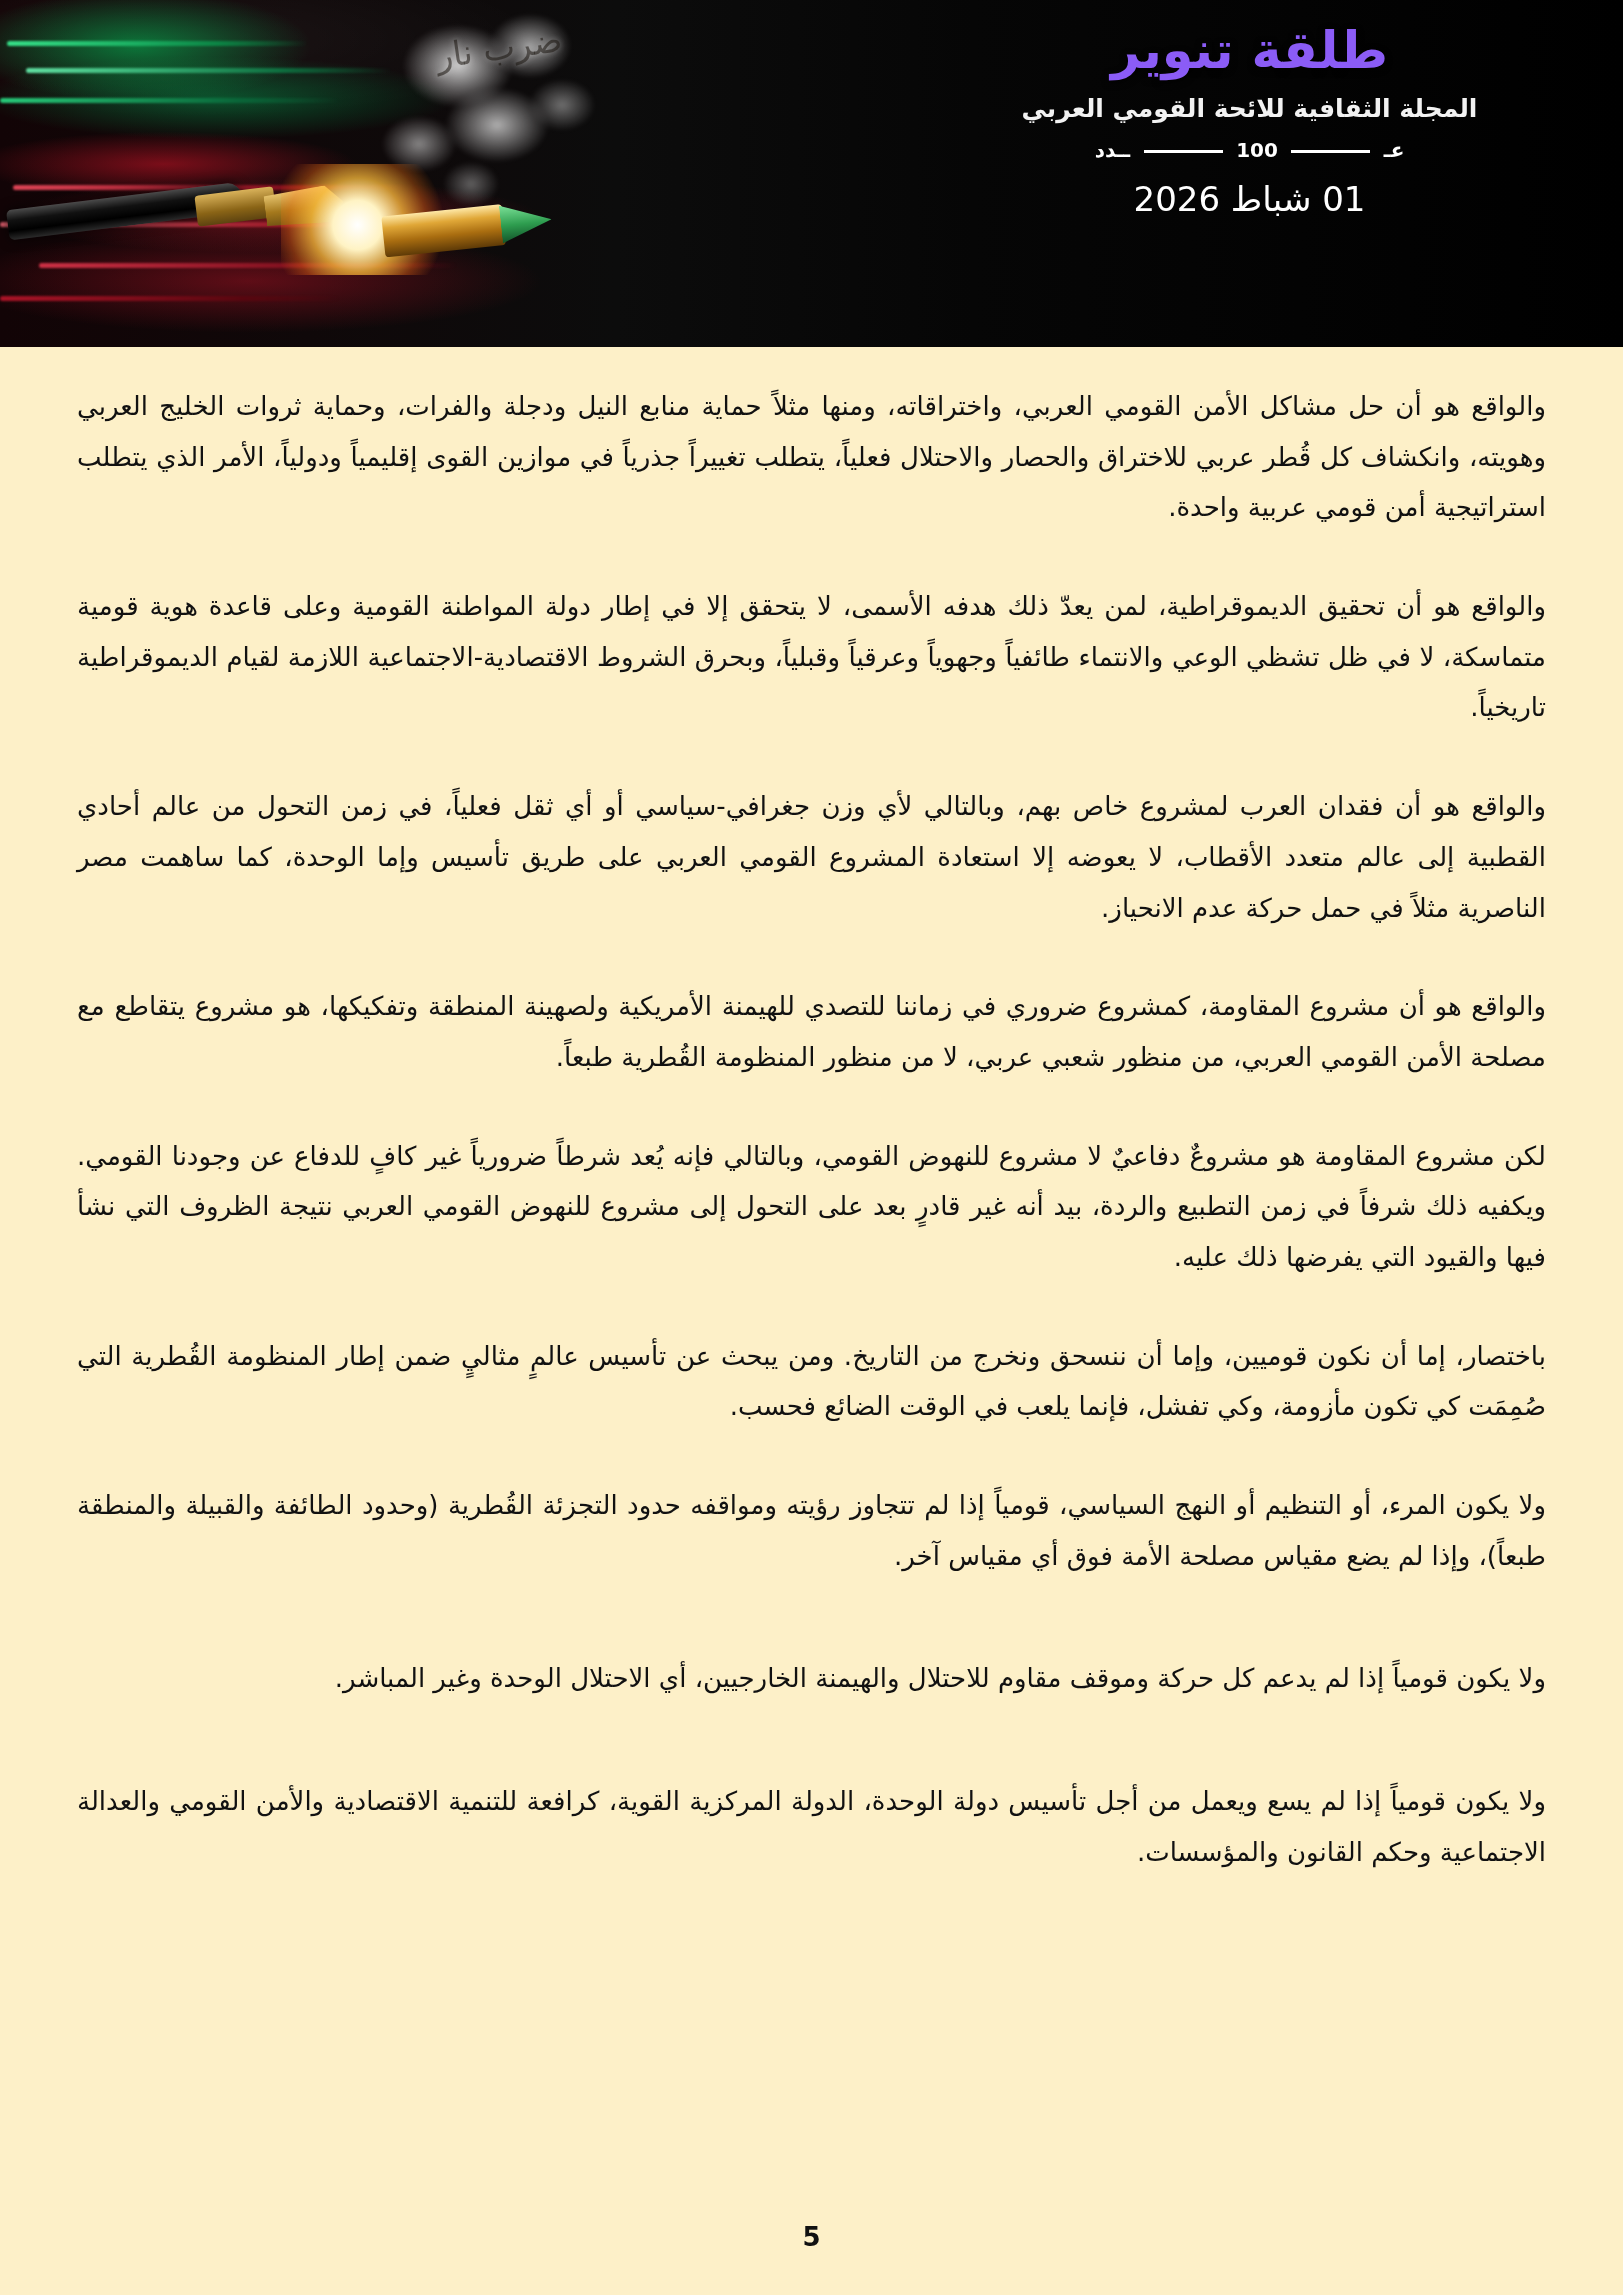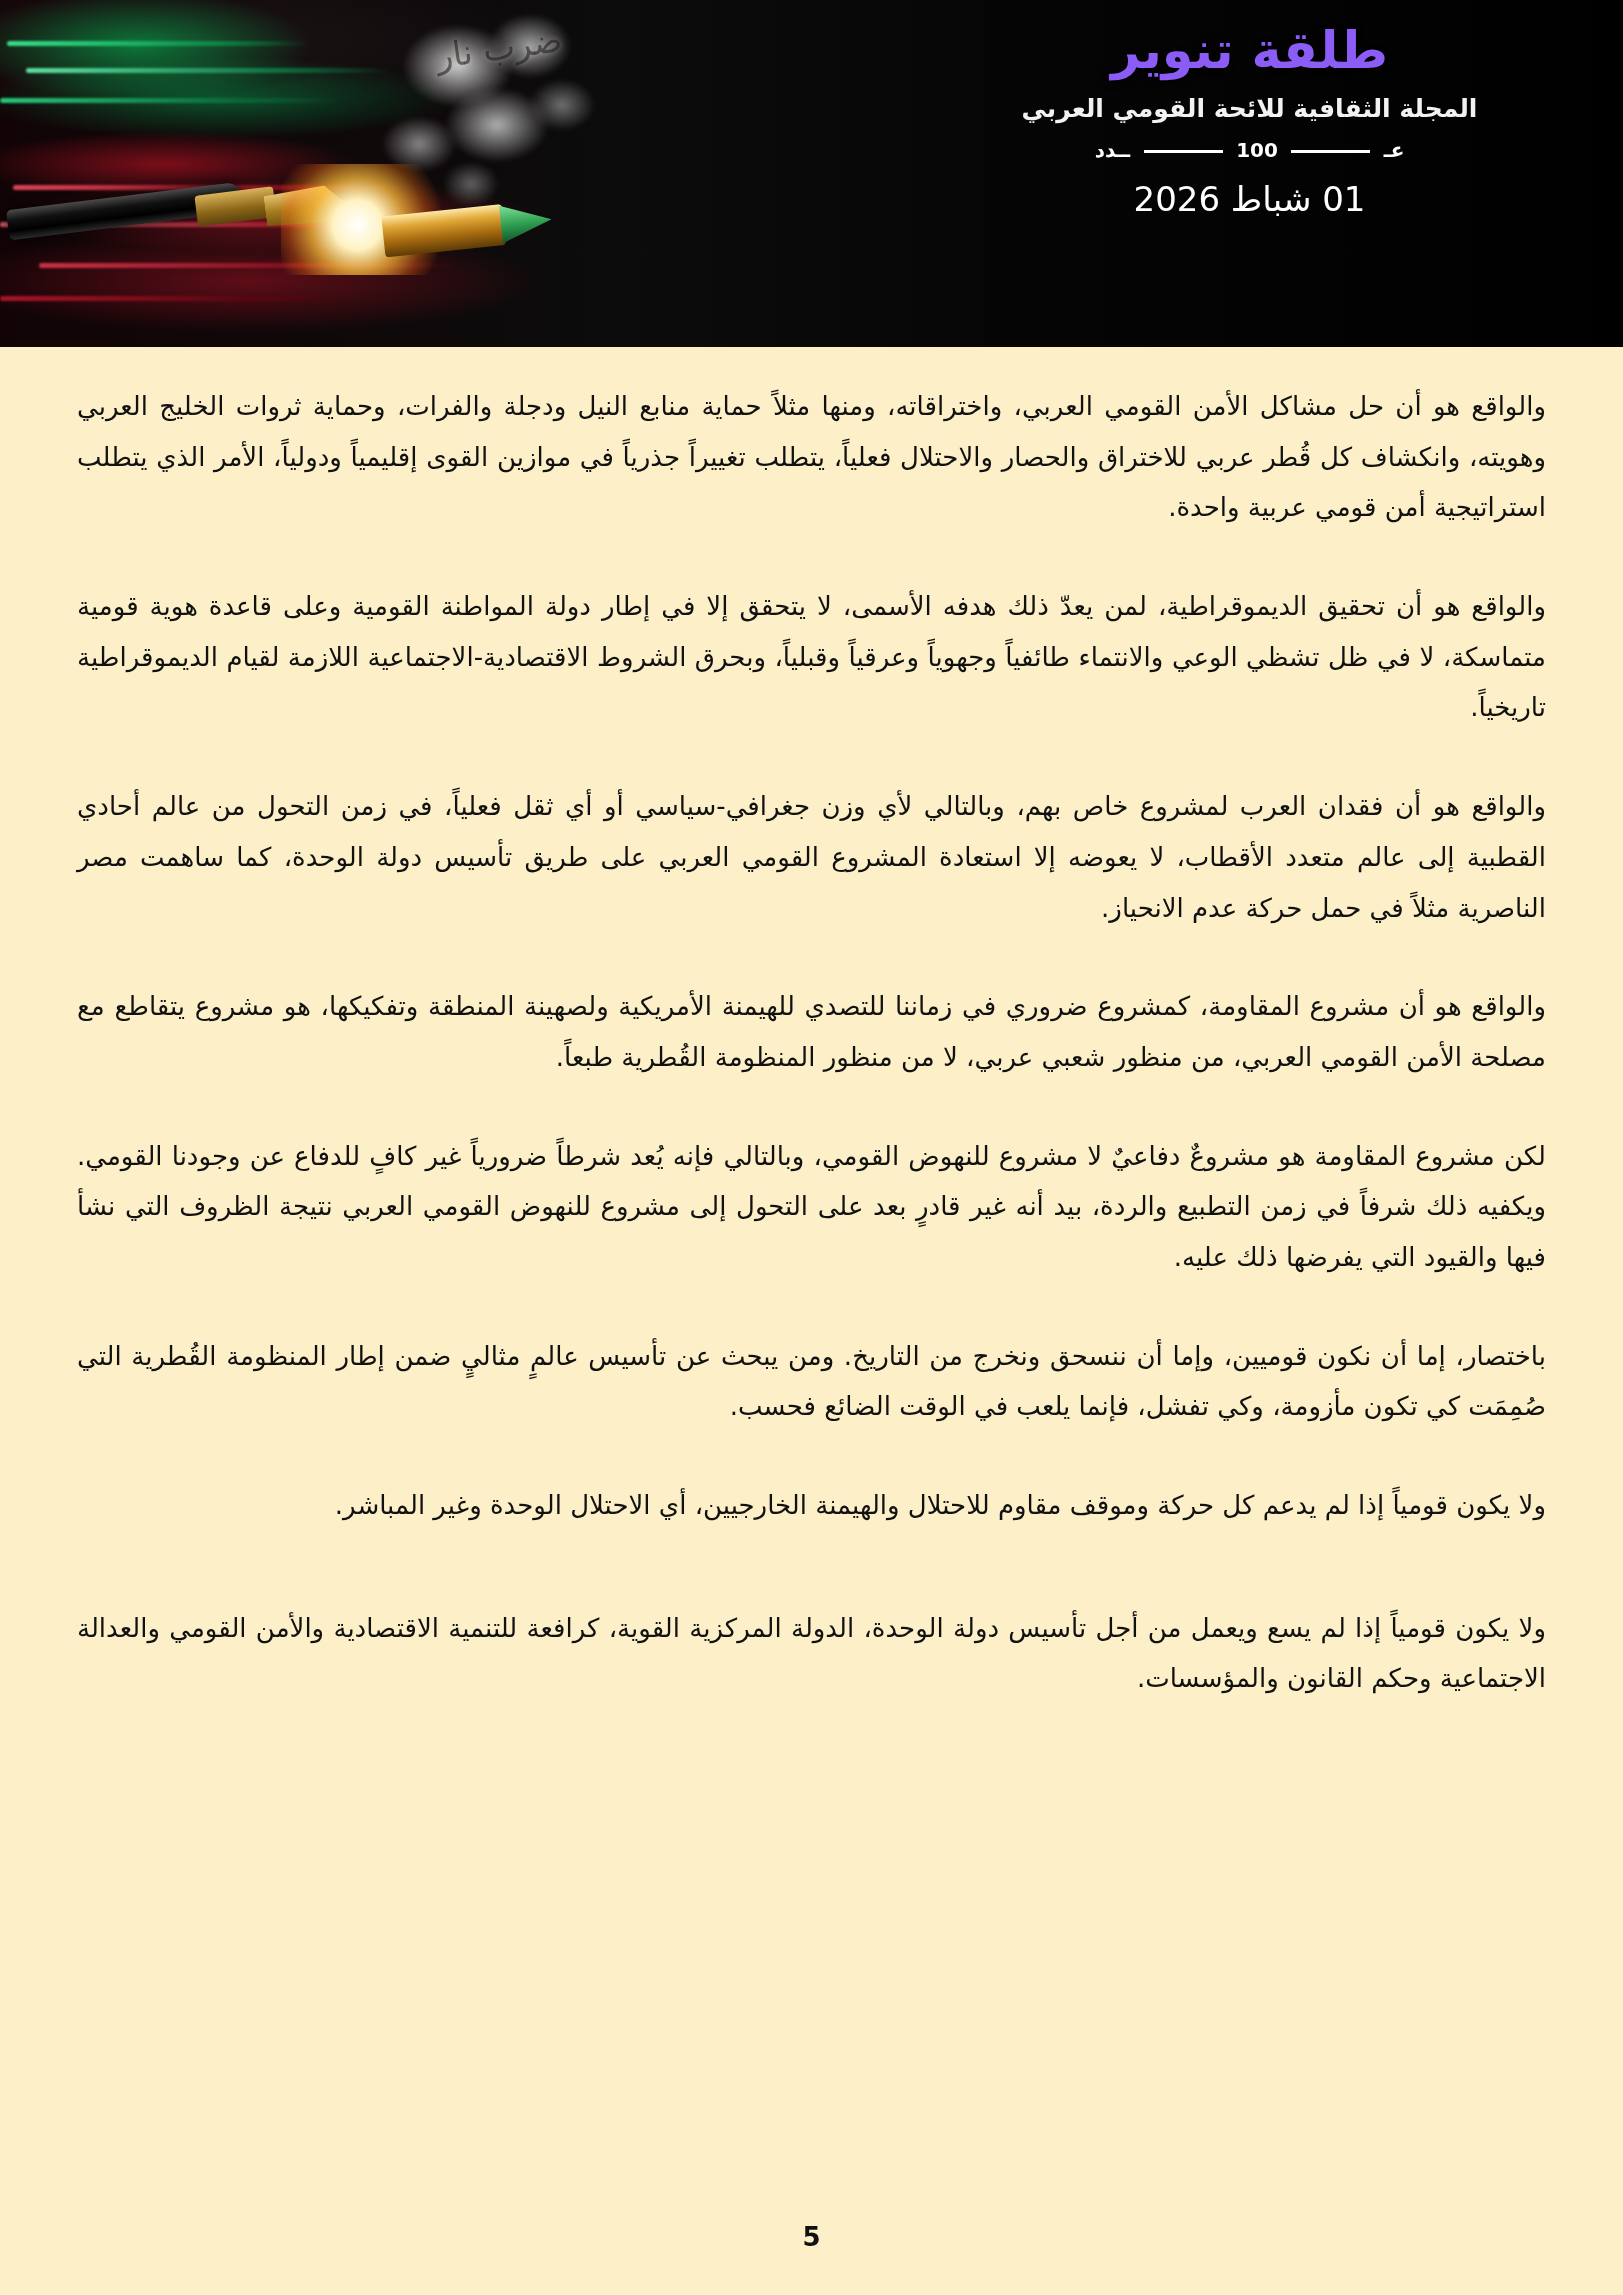--- a/index.html
+++ b/index.html
@@ -269,24 +269,25 @@
         <span class="dash"></span>
         <span>ــدد</span>
       </div>
       <div class="issue-date">01 شباط 2026</div>
     </div>
   </div>
 
   <div class="content">
     <p class="para">والواقع هو أن حل مشاكل الأمن القومي العربي، واختراقاته، ومنها مثلاً حماية منابع النيل ودجلة والفرات، وحماية ثروات الخليج العربي وهويته، وانكشاف كل قُطر عربي للاختراق والحصار والاحتلال فعلياً، يتطلب تغييراً جذرياً في موازين القوى إقليمياً ودولياً، الأمر الذي يتطلب استراتيجية أمن قومي عربية واحدة.</p>
     <p class="para">والواقع هو أن تحقيق الديموقراطية، لمن يعدّ ذلك هدفه الأسمى، لا يتحقق إلا في إطار دولة المواطنة القومية وعلى قاعدة هوية قومية متماسكة، لا في ظل تشظي الوعي والانتماء طائفياً وجهوياً وعرقياً وقبلياً، وبحرق الشروط الاقتصادية-الاجتماعية اللازمة لقيام الديموقراطية تاريخياً.</p>
-    <p class="para">والواقع هو أن فقدان العرب لمشروع خاص بهم، وبالتالي لأي وزن جغرافي-سياسي أو أي ثقل فعلياً، في زمن التحول من عالم أحادي القطبية إلى عالم متعدد الأقطاب، لا يعوضه إلا استعادة المشروع القومي العربي على طريق تأسيس دولة الوحدة، كما ساهمت مصر الناصرية مثلاً في حمل حركة عدم الانحياز.</p>
+    <p class="para">والواقع هو أن فقدان العرب لمشروع خاص بهم، وبالتالي لأي وزن جغرافي-سياسي أو أي ثقل فعلياً، في زمن التحول من عالم أحادي القطبية إلى عالم متعدد الأقطاب، لا يعوضه إلا استعادة المشروع القومي العربي على طريق تأسيس وإما الوحدة، كما ساهمت مصر الناصرية مثلاً في حمل حركة عدم الانحياز.</p>
     <p class="para">والواقع هو أن مشروع المقاومة، كمشروع ضروري في زماننا للتصدي للهيمنة الأمريكية ولصهينة المنطقة وتفكيكها، هو مشروع يتقاطع مع مصلحة الأمن القومي العربي، من منظور شعبي عربي، لا من منظور المنظومة القُطرية طبعاً.</p>
     <p class="para">لكن مشروع المقاومة هو مشروعٌ دفاعيٌ لا مشروع للنهوض القومي، وبالتالي فإنه يُعد شرطاً ضرورياً غير كافٍ للدفاع عن وجودنا القومي.  ويكفيه ذلك شرفاً في زمن التطبيع والردة، بيد أنه غير قادرٍ بعد على التحول إلى مشروع للنهوض القومي العربي نتيجة الظروف التي نشأ فيها والقيود التي يفرضها ذلك عليه.</p>
     <p class="para">باختصار، إما أن نكون قوميين، وإما أن ننسحق ونخرج من التاريخ.  ومن يبحث عن تأسيس عالمٍ مثاليٍ ضمن إطار المنظومة القُطرية التي صُمِمَت كي تكون مأزومة، وكي تفشل، فإنما يلعب في الوقت الضائع فحسب.</p>
+    <p class="para gap-lg">ولا يكون المرء، أو التنظيم أو النهج السياسي، قومياً إذا لم تتجاوز رؤيته ومواقفه حدود التجزئة القُطرية (وحدود الطائفة والقبيلة والمنطقة طبعاً)، وإذا لم يضع مقياس مصلحة الأمة فوق أي مقياس آخر.</p>
     <p class="para gap-lg">ولا يكون قومياً إذا لم يدعم كل حركة وموقف مقاوم للاحتلال والهيمنة الخارجيين، أي الاحتلال الوحدة وغير المباشر.</p>
     <p class="para">ولا يكون قومياً إذا لم يسع ويعمل من أجل تأسيس دولة الوحدة، الدولة المركزية القوية، كرافعة للتنمية الاقتصادية والأمن القومي والعدالة الاجتماعية وحكم القانون والمؤسسات.</p>
 
     <div class="page-number">5</div>
   </div>
 
 </div>
 
 
 </body></html>

